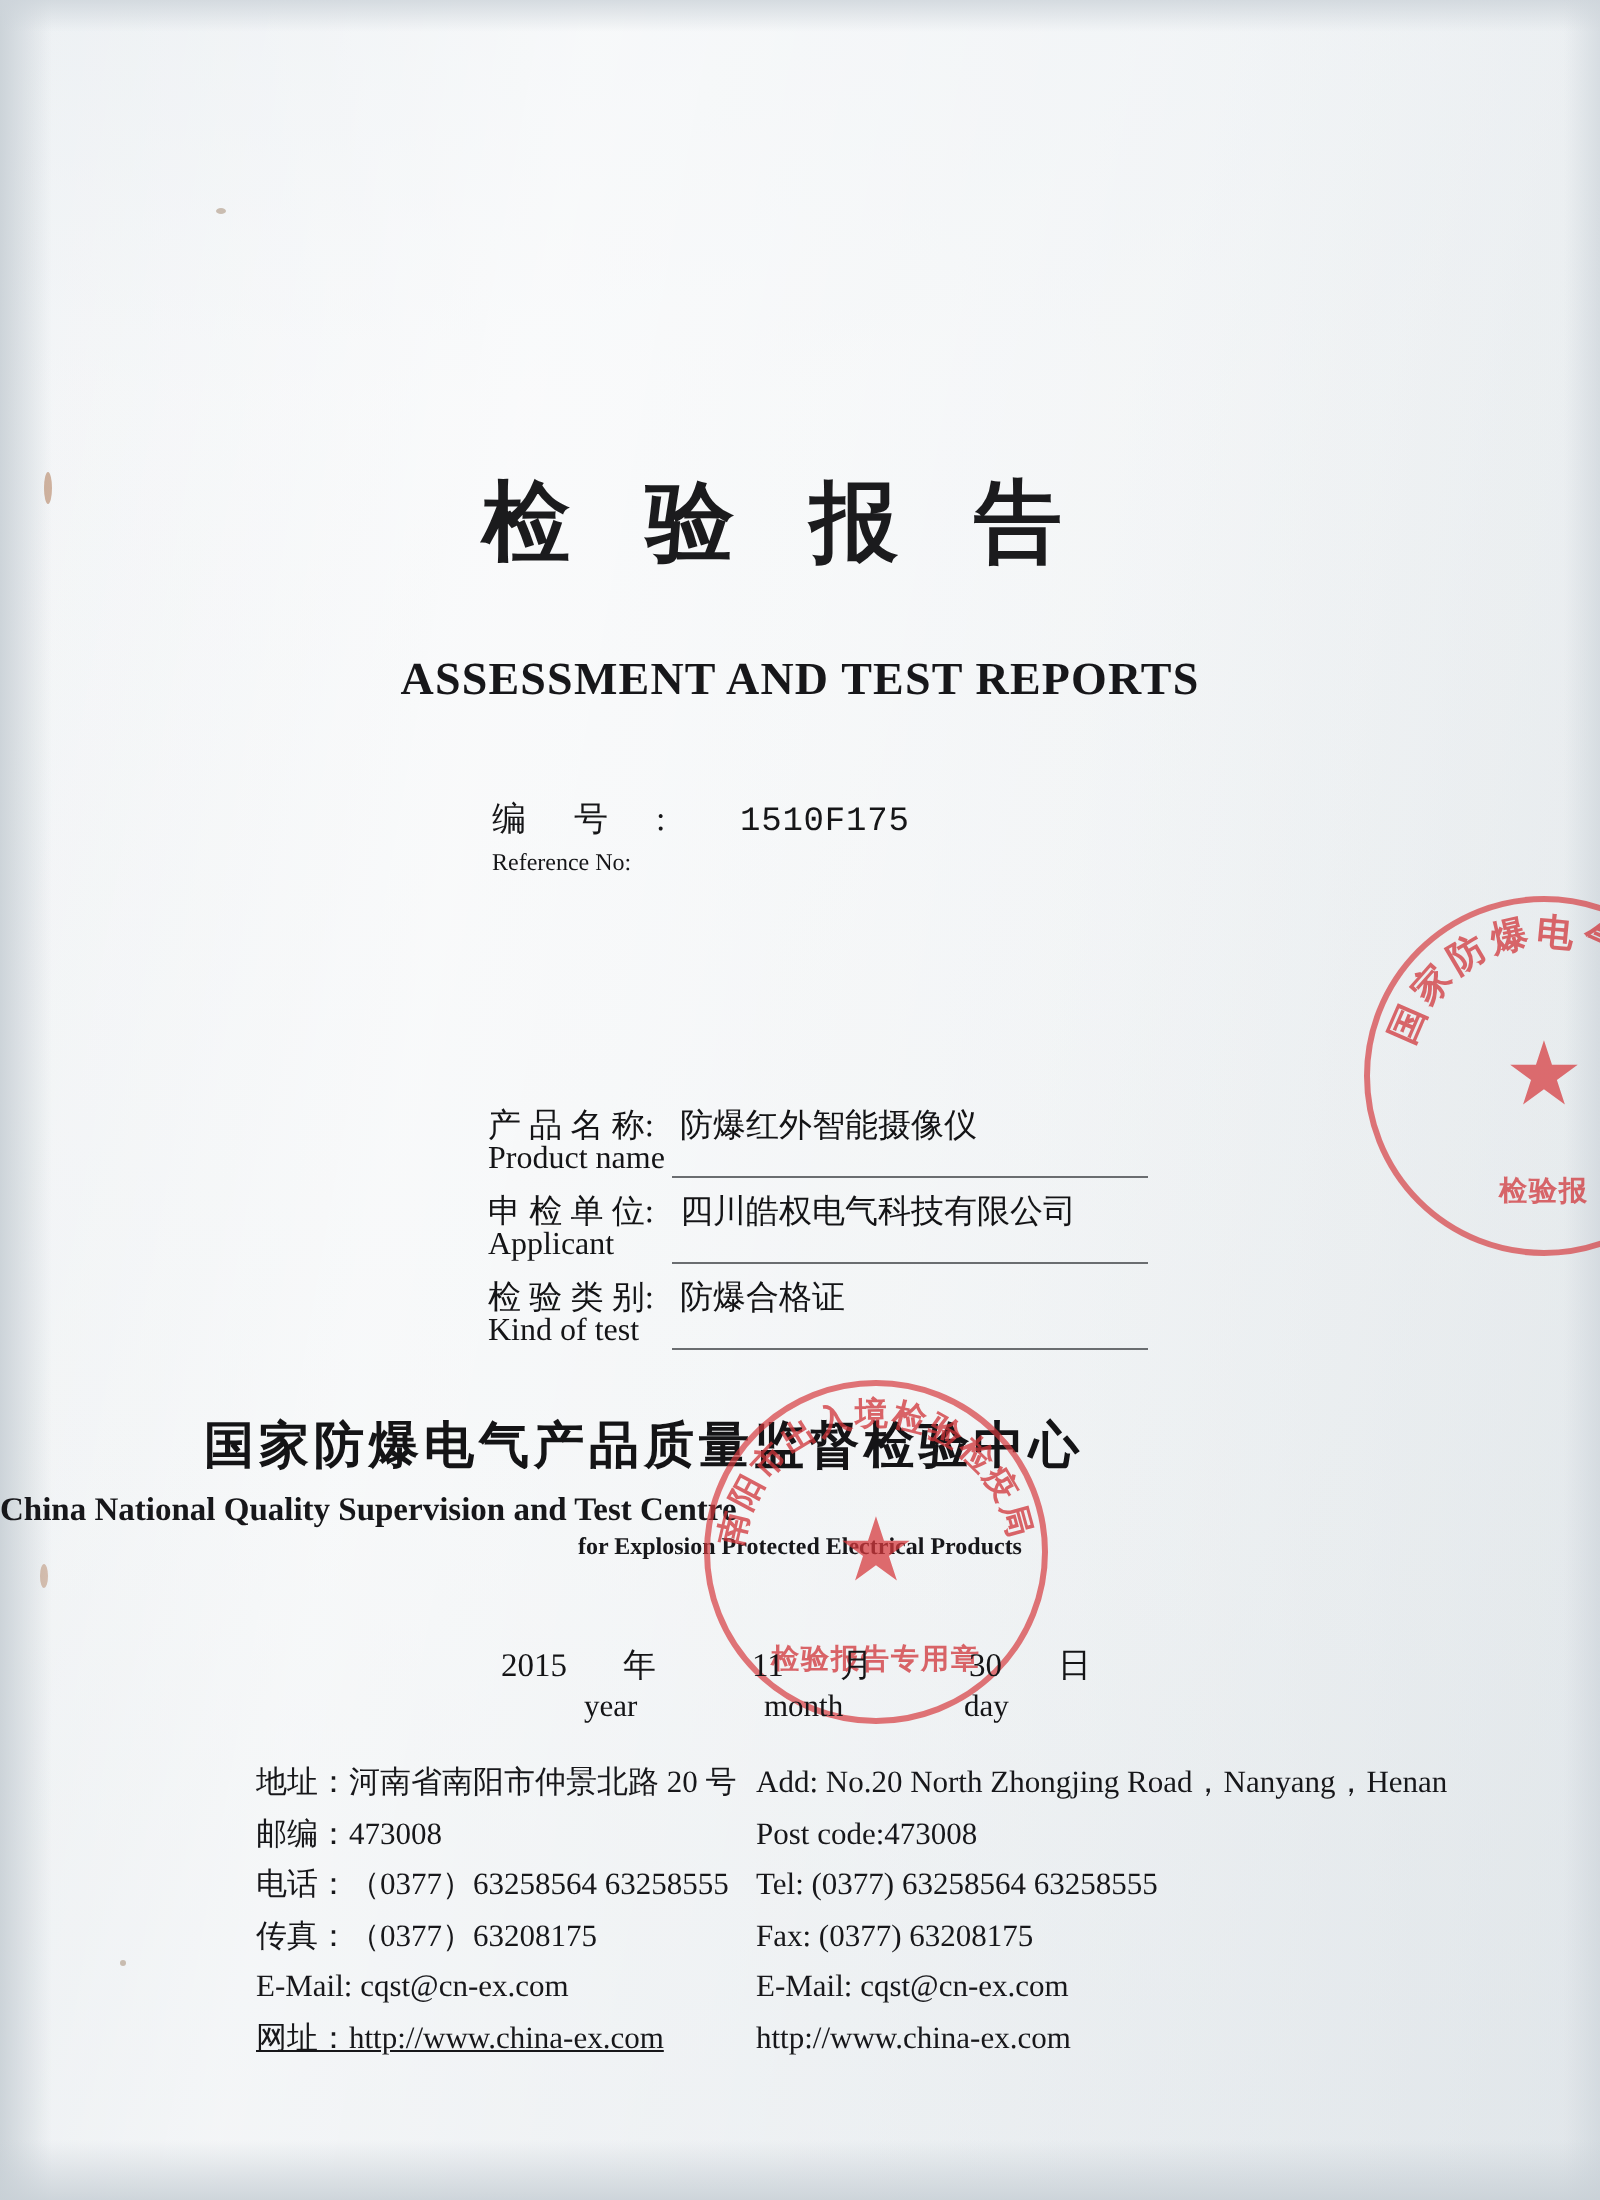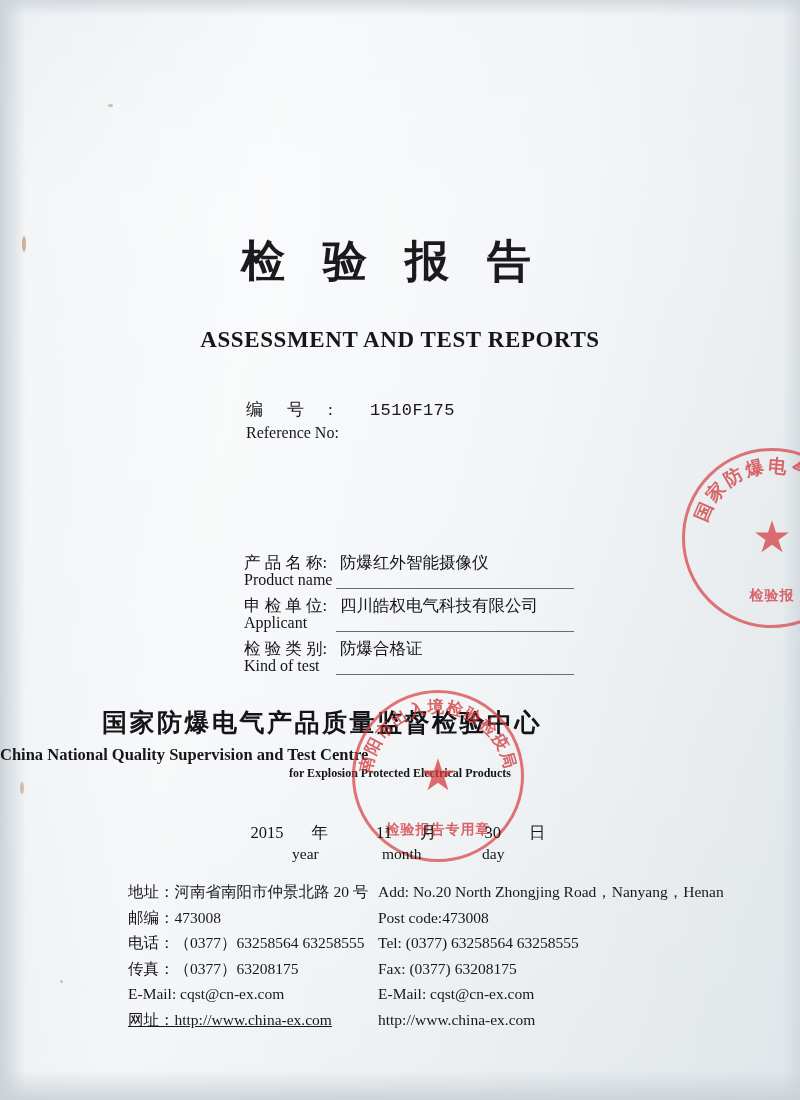--- a/index.html
+++ b/index.html
@@ -109,21 +109,21 @@
     width: 104px;
     letter-spacing: 24px;
   }
   .ref-value {
     font-family: Liberation Mono, monospace;
     font-size: 17px;
     letter-spacing: 0.4px;
     margin-left: 20px;
   }
   .ref-en {
-    font-size: 16px;
+    font-size: 12px;
     color: #161618;
     margin-top: 3px;
   }
 
   
   .fields {
     position: absolute;
     top: 552px;
     left: 244px;
     width: 330px;

